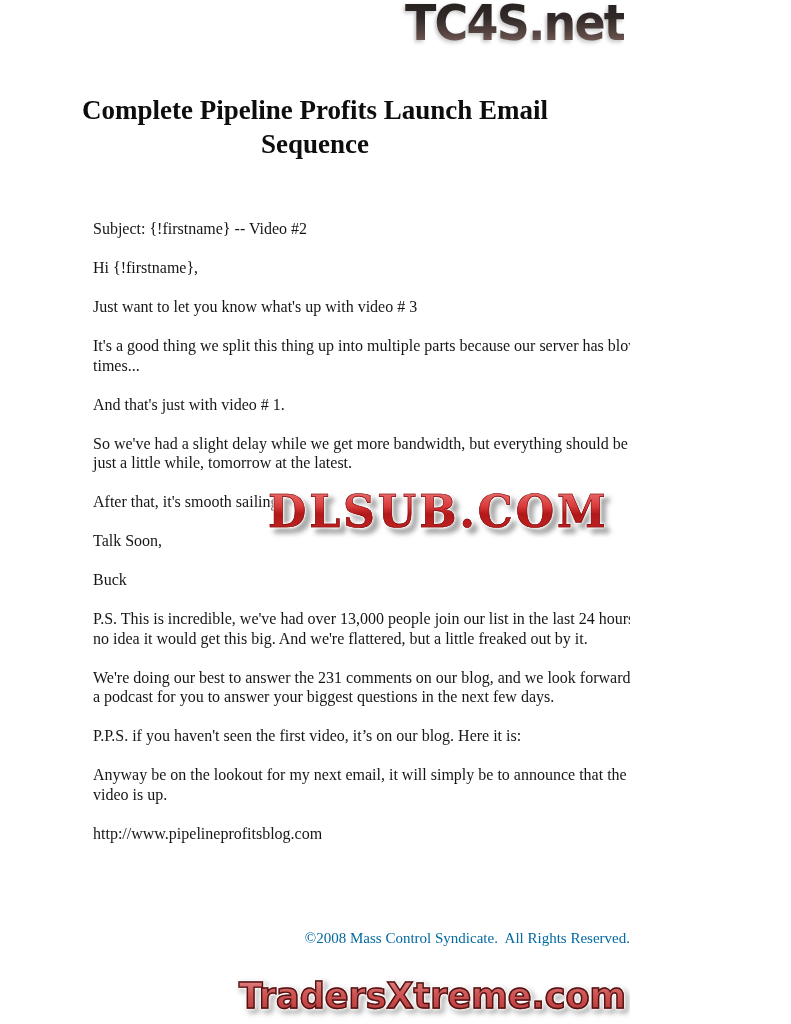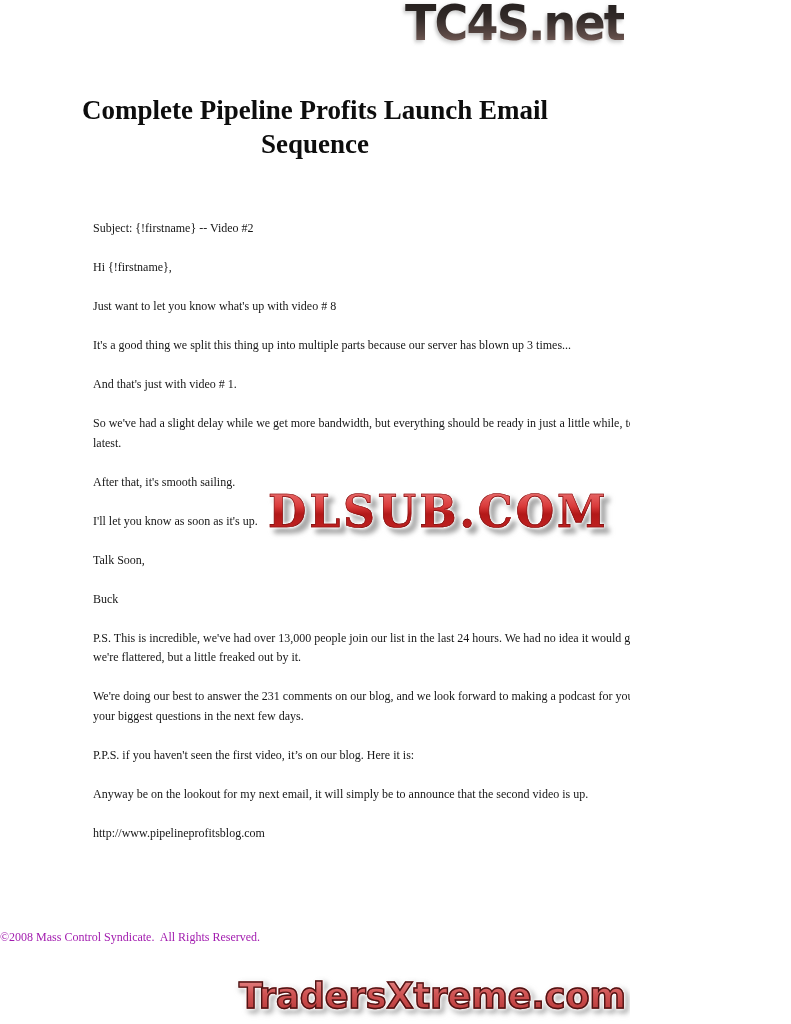--- a/index.html
+++ b/index.html
@@ -43,21 +43,21 @@
     line-height: 34px;
     font-weight: bold;
     color: #0d0d0d;
   }
 
   .email-body {
     position: absolute;
     left: 93px;
     top: 219px;
     width: 612px;
-    font-size: 12px;
+    font-size: 16px;
     line-height: 19.5px;
     color: #161616;
   }
   .email-body p {
     margin: 0 0 19.5px 0;
   }
 
   
   .dlsub-watermark {
     position: absolute;
@@ -75,23 +75,23 @@
     filter: drop-shadow(0 0 1.6px #ffffff) drop-shadow(0 0 1px #ffffff)
             drop-shadow(5px 5px 2px rgba(110,110,110,0.6));
     z-index: 5;
   }
 
   .copyright {
     position: absolute;
     top: 930px;
     left: 0;
     width: 100%;
-    text-align: left;
-    font-size: 12px;
-    color: #a21caf;
+    text-align: right;
+    font-size: 15px;
+    color: #0369a1;
     white-space: pre;
   }
 
   
   .tx-logo {
     position: absolute;
     right: 4px;
     bottom: 8px;
     font-family: "DejaVu Sans", sans-serif;
     font-weight: bold;
@@ -111,26 +111,25 @@
 
 <div class="page">
 
   <div class="tc4s-logo">TC4S.net</div>
 
   <h1 class="doc-title">Complete Pipeline Profits Launch Email Sequence</h1>
 
   <div class="email-body" id="paragraphs">
       <p>Subject: {!firstname} -- Video #2</p>
       <p>Hi {!firstname},</p>
-      <p>Just want to let you know what's up with video # 8</p>
+      <p>Just want to let you know what's up with video # 3</p>
       <p>It's a good thing we split this thing up into multiple parts because our server has blown up 3 times...</p>
       <p>And that's just with video # 1.</p>
       <p>So we've had a slight delay while we get more bandwidth, but everything should be ready in just a little while, tomorrow at the latest.</p>
       <p>After that, it's smooth sailing.</p>
-      <p>I'll let you know as soon as it's up.</p>
       <p>Talk Soon,</p>
       <p>Buck</p>
       <p>P.S. This is incredible, we've had over 13,000 people join our list in the last 24 hours. We had no idea it would get this big. And we're flattered, but a little freaked out by it.</p>
       <p>We're doing our best to answer the 231 comments on our blog, and we look forward to making a podcast for you to answer your biggest questions in the next few days.</p>
       <p>P.P.S. if you haven't seen the first video, it’s on our blog. Here it is:</p>
       <p>Anyway be on the lookout for my next email, it will simply be to announce that the second video is up.</p>
       <p>http://www.pipelineprofitsblog.com</p>
     </div>
 
   <div class="dlsub-watermark">DLSUB.COM</div>

